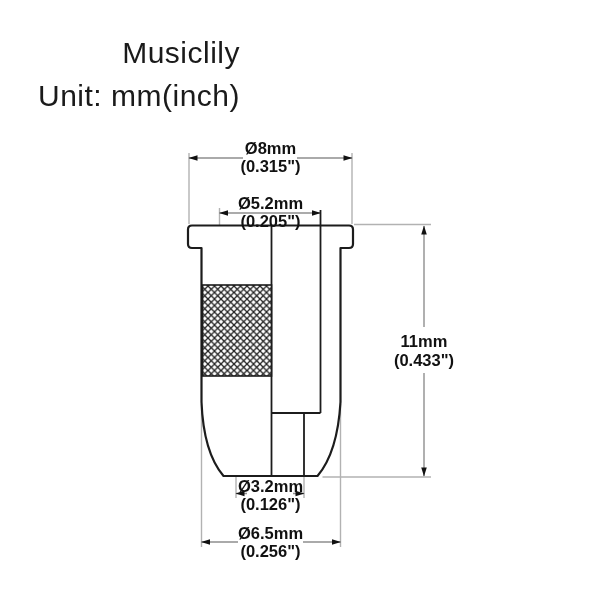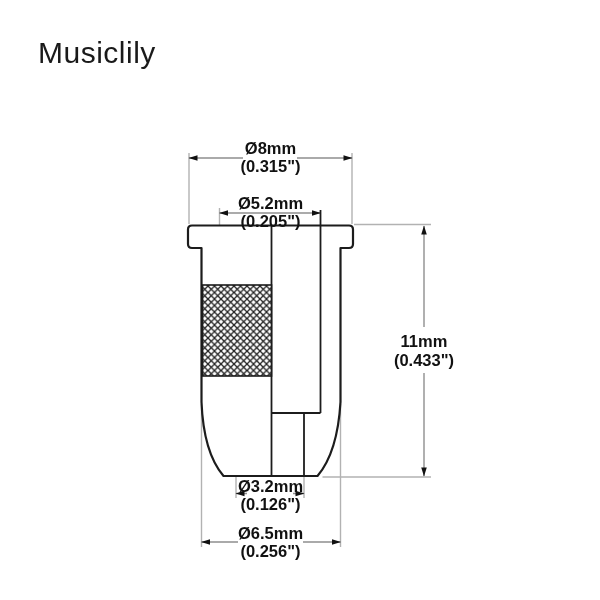--- a/index.html
+++ b/index.html
@@ -21,20 +21,21 @@
     font-weight: bold; font-size: 16.5px; fill: #111111;
   }
 </style>
 </head>
 <body>
 
 <div class="canvas">
 
   <div class="header">
     <div>Musiclily</div>
+    <div>Unit: mm(inch)</div>
   </div>
 
   <svg class="drawing" width="600" height="600" viewBox="0 0 600 600">
     <defs>
       <pattern id="knurl" width="6.5" height="6.5" patternUnits="userSpaceOnUse">
         <rect width="6.5" height="6.5" fill="#ffffff"></rect>
         <path d="M0 0 L6.5 6.5 M6.5 0 L0 6.5" stroke="#222222" stroke-width="1.3" fill="none"></path>
       </pattern>
     </defs>
 

